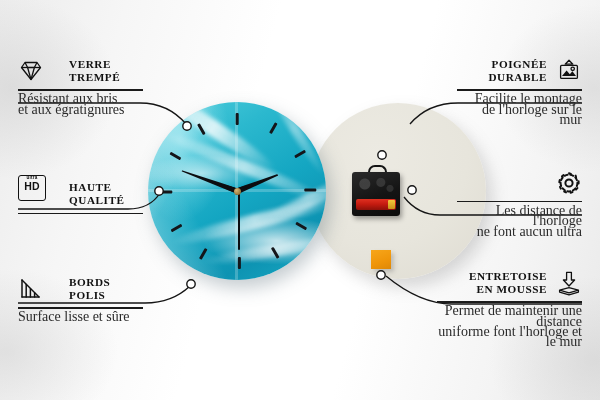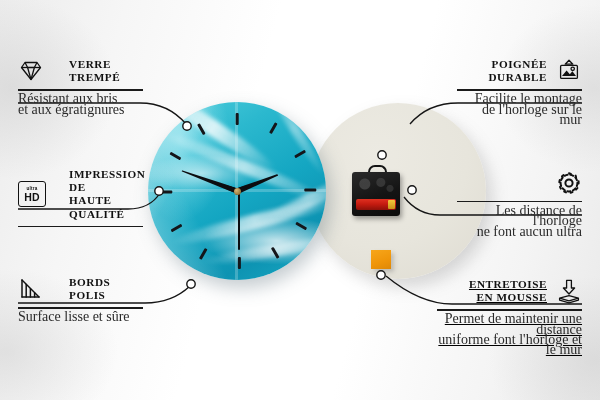--- a/index.html
+++ b/index.html
@@ -123,21 +123,21 @@
   .left .ct-desc{text-align:left;}
   .right .ct-row{justify-content:flex-end;}
   .right .ct-title{text-align:right;}
   .right .ct-desc{text-align:right;}
 
   .ico{width:26px;height:26px;flex:0 0 26px;position:relative;}
   .ico svg{display:block;width:26px;height:26px;}
 
   .hd-badge{
     width:26px;height:24px;border:1.6px solid #111;border-radius:3px;
-    display:flex;flex-direction:column;align-items:center;justify-content:center;
+    display:flex;flex-direction:column;align-items:center;
     font-family:"Liberation Sans", sans-serif;color:#111;line-height:1;
   }
   .hd-badge .u{font-size:4.6px;letter-spacing:.2px;font-weight:bold;margin-bottom:.5px;}
   .hd-badge .h{font-size:10.5px;font-weight:bold;letter-spacing:.2px;}
 </style>
 </head>
 <body>
 
 <div id="stage">
 
@@ -221,21 +221,21 @@
   </div>
 
   <div class="callout left" style="left:18px;top:168px;width:125px;">
     <div class="ct-row">
       <span class="ico">
         <span class="hd-badge">
           <span class="u">ultra</span>
           <span class="h">HD</span>
         </span>
       </span>
-      <span class="ct-title"><span>IMPRESSION DE</span><br><span>HAUTE QUALITÉ</span></span>
+      <span class="ct-title"><br><span>HAUTE QUALITÉ</span></span>
     </div>
     <div class="rule" style="margin-top:5px;width:125px;"></div>
   </div>
 
   <div class="callout right" style="left:457px;top:58px;width:125px;">
     <div class="ct-row">
       <span class="ct-title"><span>POIGNÉE</span><br><span>DURABLE</span></span>
       <span class="ico">
         <svg viewBox="0 0 26 26">
             <g fill="none" stroke="#111" stroke-width="1.3" stroke-linejoin="round">
@@ -280,21 +280,21 @@
           <circle cx="13" cy="13" r="8.4" stroke-dasharray="3.2 2.6"></circle>
           <circle cx="13" cy="13" r="3.6"></circle>
         </g>
           </svg>
       </span>
     </div>
     <div class="rule" style="margin-top:5px;width:125px;"></div>
     <div class="ct-desc"><span>Les distance de l'horloge</span><br><span>ne font aucun ultra</span></div>
   </div>
 
-  <div class="callout right" style="left:437px;top:278px;width:145px;text-decoration:underline;">
+  <div class="callout right" style="left:437px;top:270px;width:145px;">
     <div class="ct-row">
       <span class="ct-title"><span>ENTRETOISE</span><br><span>EN MOUSSE</span></span>
       <span class="ico">
         <svg viewBox="0 0 26 26">
             <g fill="none" stroke="#111" stroke-width="1.3" stroke-linejoin="round">
           <path d="M10.6,2.4 L15.4,2.4 L15.4,10 L18.6,10 L13,16 L7.4,10 L10.6,10 Z"></path>
           <path d="M13,17.6 L22.4,20.1 L13,22.9 L3.6,20.1 Z"></path>
           <path d="M3.6,20.1 L3.6,22.1 L13,24.9 L22.4,22.1 L22.4,20.1"></path>
         </g>
           </svg>

